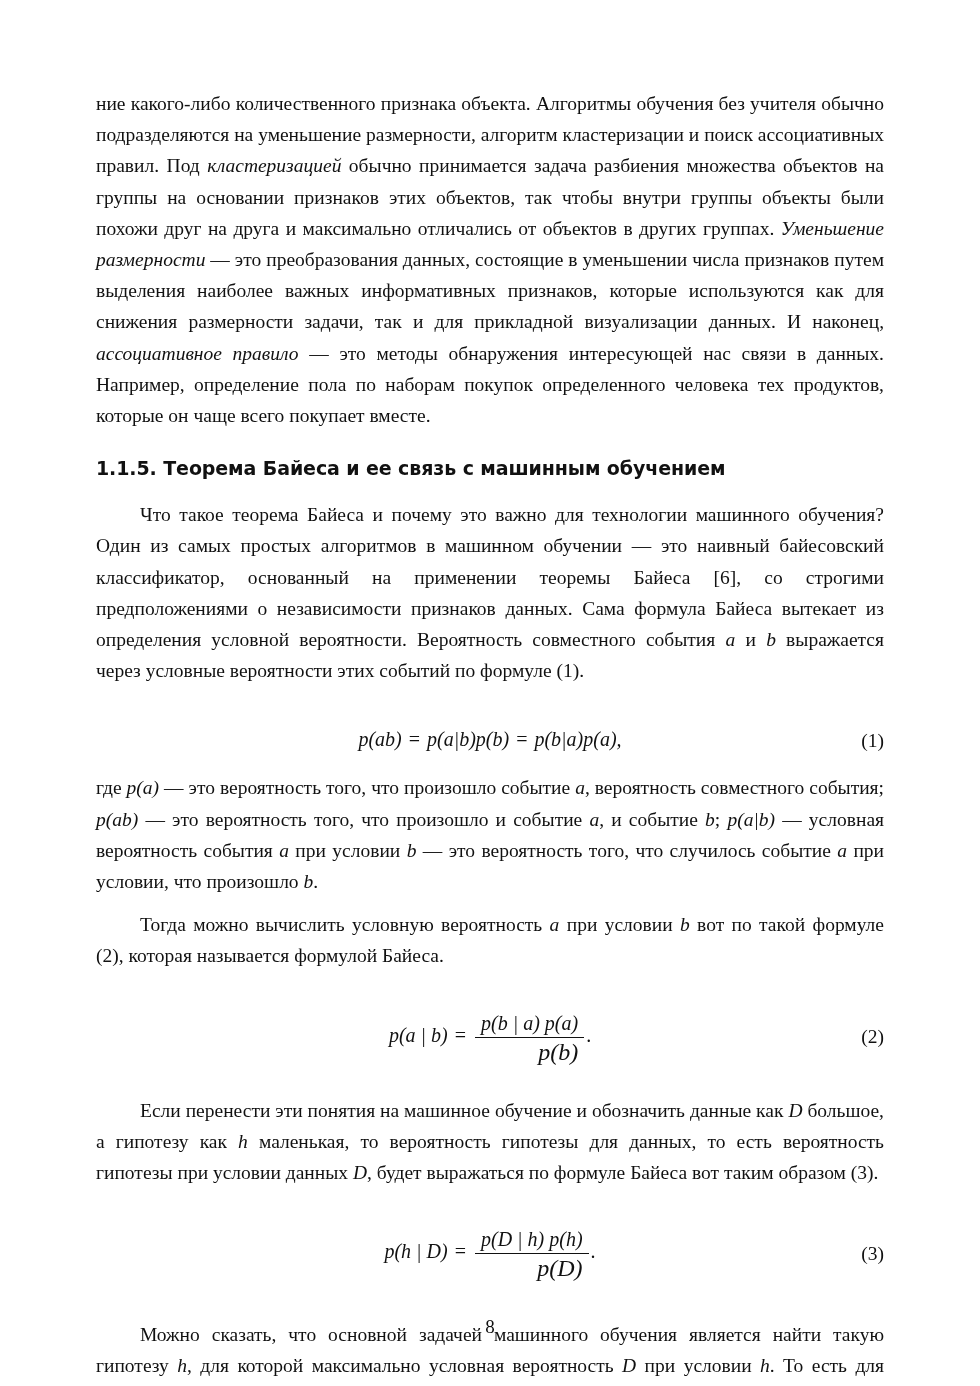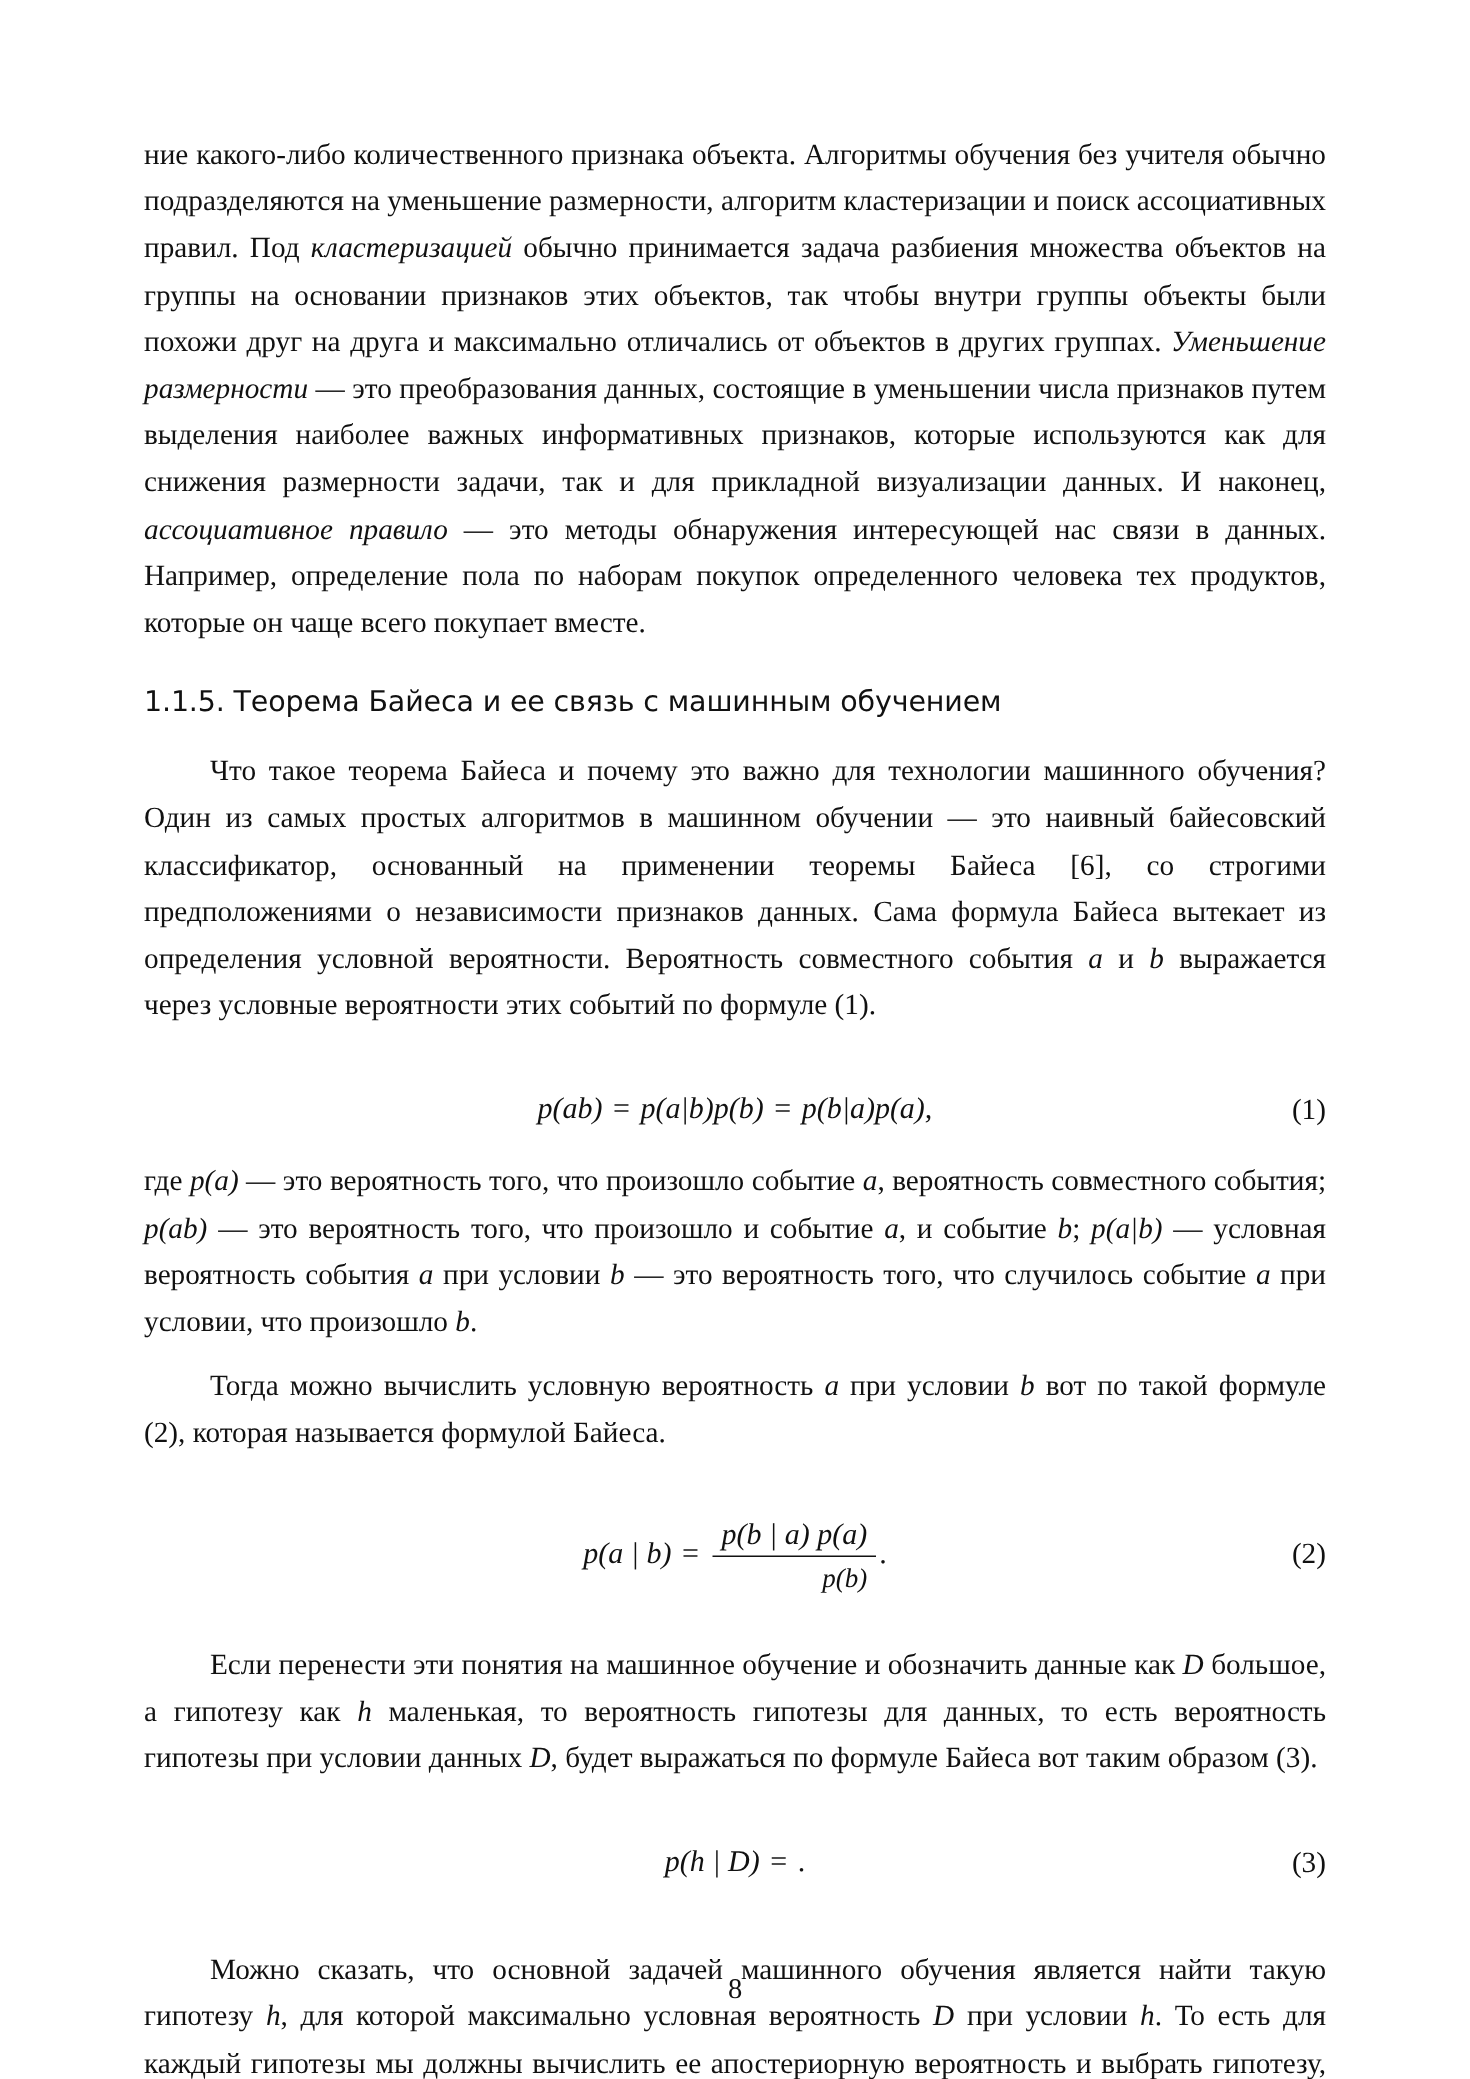--- a/index.html
+++ b/index.html
@@ -33,21 +33,21 @@
   }
   .indent {
     text-indent: 44px;
   }
   .it {
     font-style: italic;
   }
   h2.section-heading {
     font-family: "DejaVu Sans", "Liberation Sans", sans-serif;
     font-size: 19px;
-    font-weight: normal;
+    font-weight: bold;
     margin: 24px 0 18px 0;
     line-height: 26px;
     letter-spacing: -0.1px;
   }
   .formula-row {
     position: relative;
     margin: 14px 0 14px 0;
     min-height: 34px;
   }
   .formula-center {
@@ -76,21 +76,21 @@
   .frac .num {
     display: block;
     padding: 0 6px 1px 6px;
     font-size: 20px;
     line-height: 26px;
   }
   .frac .den {
     display: block;
     border-top: 1.3px solid #111;
     padding: 1px 6px 0 6px;
-    font-size: 18px;
+    font-size: 24px;
     line-height: 26px;
   }
   .eqspace { display:inline-block; width:7px; }
   .formula-tall {
     margin: 20px 0 20px 0;
   }
   .gap-small { height: 10px; }
   .gap-med { height: 18px; }
   .page-number {
     position: absolute;
@@ -130,21 +130,21 @@
       </div>
       <div class="formula-num">(2)</div>
     </div>
 
     <div class="gap-small"></div>
 
     <p class="body indent"><span>Если перенести эти понятия на машинное обучение и обозначить данные как </span><span class="mi">D</span><span> большое, а гипотезу как </span><span class="mi">h</span><span> маленькая, то вероятность гипотезы для данных, то есть вероятность гипотезы при условии данных </span><span class="mi">D</span><span>, будет выражаться по формуле Байеса вот таким образом (3).</span></p>
 
     <div class="formula-row formula-tall">
       <div class="formula-center">
-        <span class="mi">p(h | D)</span><span class="eqspace"></span><span>=</span><span class="eqspace"></span><span>.</span>
+        <span class="mi">p(h | D)</span><span class="eqspace"></span><span>=</span><span class="eqspace"></span><span class="frac"><span class="num mi">p(D | h) p(h)</span><span class="den mi">p(D)</span></span><span>.</span>
       </div>
       <div class="formula-num">(3)</div>
     </div>
 
     <div class="gap-med"></div>
 
     <p class="body indent"><span>Можно сказать, что основной задачей машинного обучения является найти такую гипотезу </span><span class="mi">h</span><span>, для которой максимально условная вероятность </span><span class="mi">D</span><span> при условии </span><span class="mi">h</span><span>. То есть для каждый гипотезы мы должны вычислить ее апостериорную вероятность и выбрать гипотезу, для которой эта вероятность максимальна. Можно сказать, что задача обучения алгоритму машинного обучения — это</span></p>
 
   </div>
 

